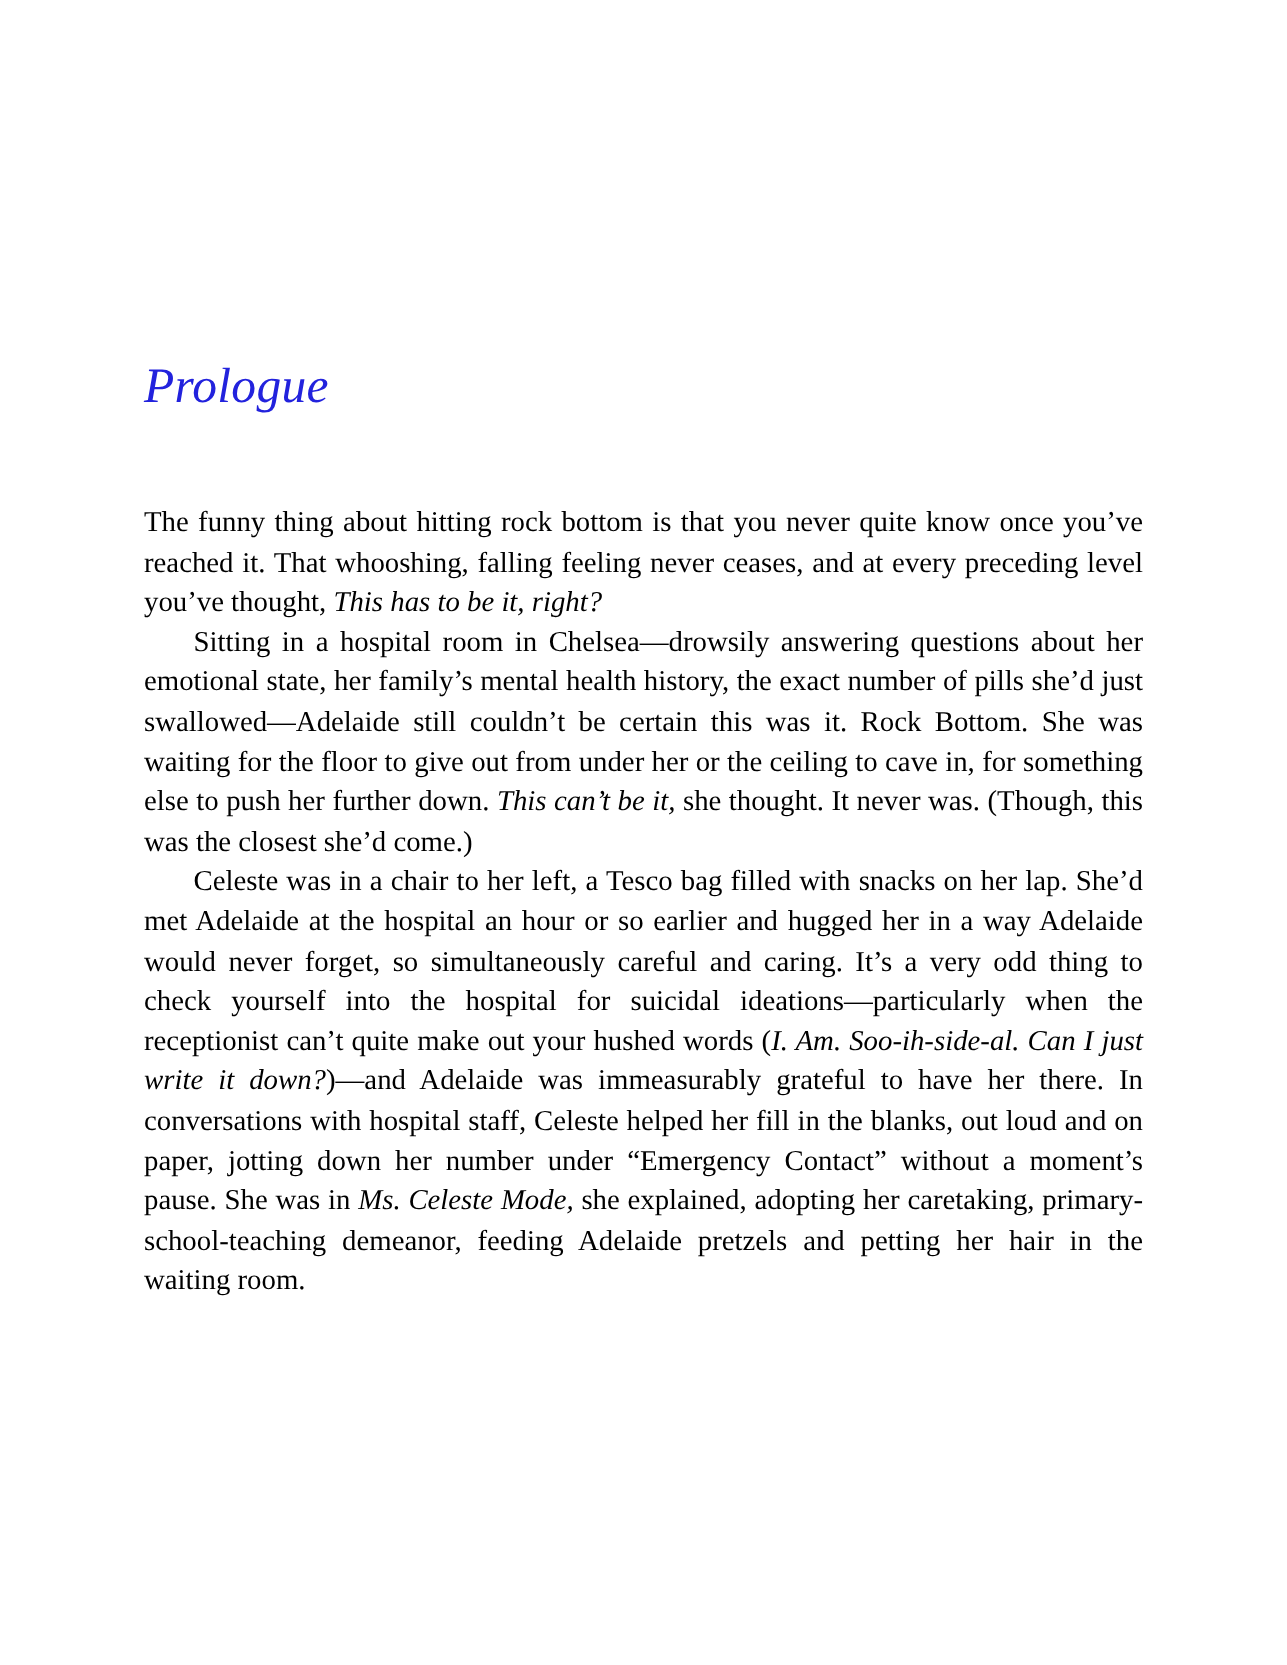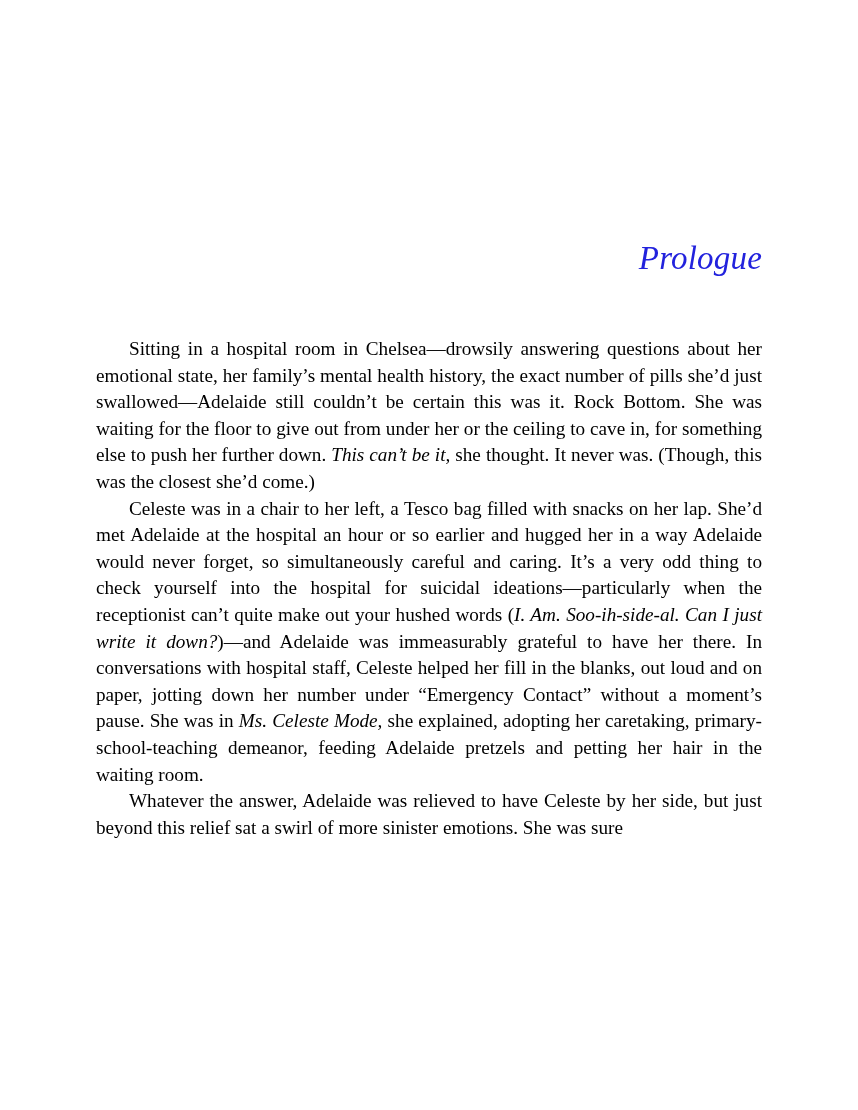--- a/index.html
+++ b/index.html
@@ -16,21 +16,21 @@
   .page {
     position: relative;
     width: 858px;
     height: 1110px;
     box-sizing: border-box;
     padding: 0 96px;
   }
   .chapter-title {
     margin: 0;
     padding-top: 238px;
-    text-align: right;
+    text-align: left;
     font-style: italic;
     font-weight: normal;
     font-size: 33px;
     line-height: 40px;
     color: #2222dd;
     letter-spacing: 0.2px;
   }
   .body-text {
     margin-top: 58px;
   }
@@ -50,18 +50,18 @@
   }
 </style>
 </head>
 <body>
 
 <div class="page">
 
   <h1 class="chapter-title">Prologue</h1>
 
   <div class="body-text">
+      <p class="para"><span>The funny thing about hitting rock bottom is that you never quite know once you’ve reached it. That whooshing, falling feeling never ceases, and at every preceding level you’ve thought, </span><span class="it">This has to be it, right?</span></p>
       <p class="para indent"><span>Sitting in a hospital room in Chelsea—drowsily answering questions about her emotional state, her family’s mental health history, the exact number of pills she’d just swallowed—Adelaide still couldn’t be certain this was it. Rock Bottom. She was waiting for the floor to give out from under her or the ceiling to cave in, for something else to push her further down. </span><span class="it">This can’t be it,</span><span> she thought. It never was. (Though, this was the closest she’d come.)</span></p>
       <p class="para indent"><span>Celeste was in a chair to her left, a Tesco bag filled with snacks on her lap. She’d met Adelaide at the hospital an hour or so earlier and hugged her in a way Adelaide would never forget, so simultaneously careful and caring. It’s a very odd thing to check yourself into the hospital for suicidal ideations—particularly when the receptionist can’t quite make out your hushed words (</span><span class="it">I. Am. Soo-ih-side-al. Can I just write it down?</span><span>)—and Adelaide was immeasurably grateful to have her there. In conversations with hospital staff, Celeste helped her fill in the blanks, out loud and on paper, jotting down her number under “Emergency Contact” without a moment’s pause. She was in </span><span class="it">Ms. Celeste Mode,</span><span> she explained, adopting her caretaking, primary-school-teaching demeanor, feeding Adelaide pretzels and petting her hair in the waiting room.</span></p>
-      <p class="para indent"><span>Whatever the answer, Adelaide was relieved to have Celeste by her side, but just beyond this relief sat a swirl of more sinister emotions. She was sure</span></p>
     </div>
 
 </div>
 
 </body></html>

